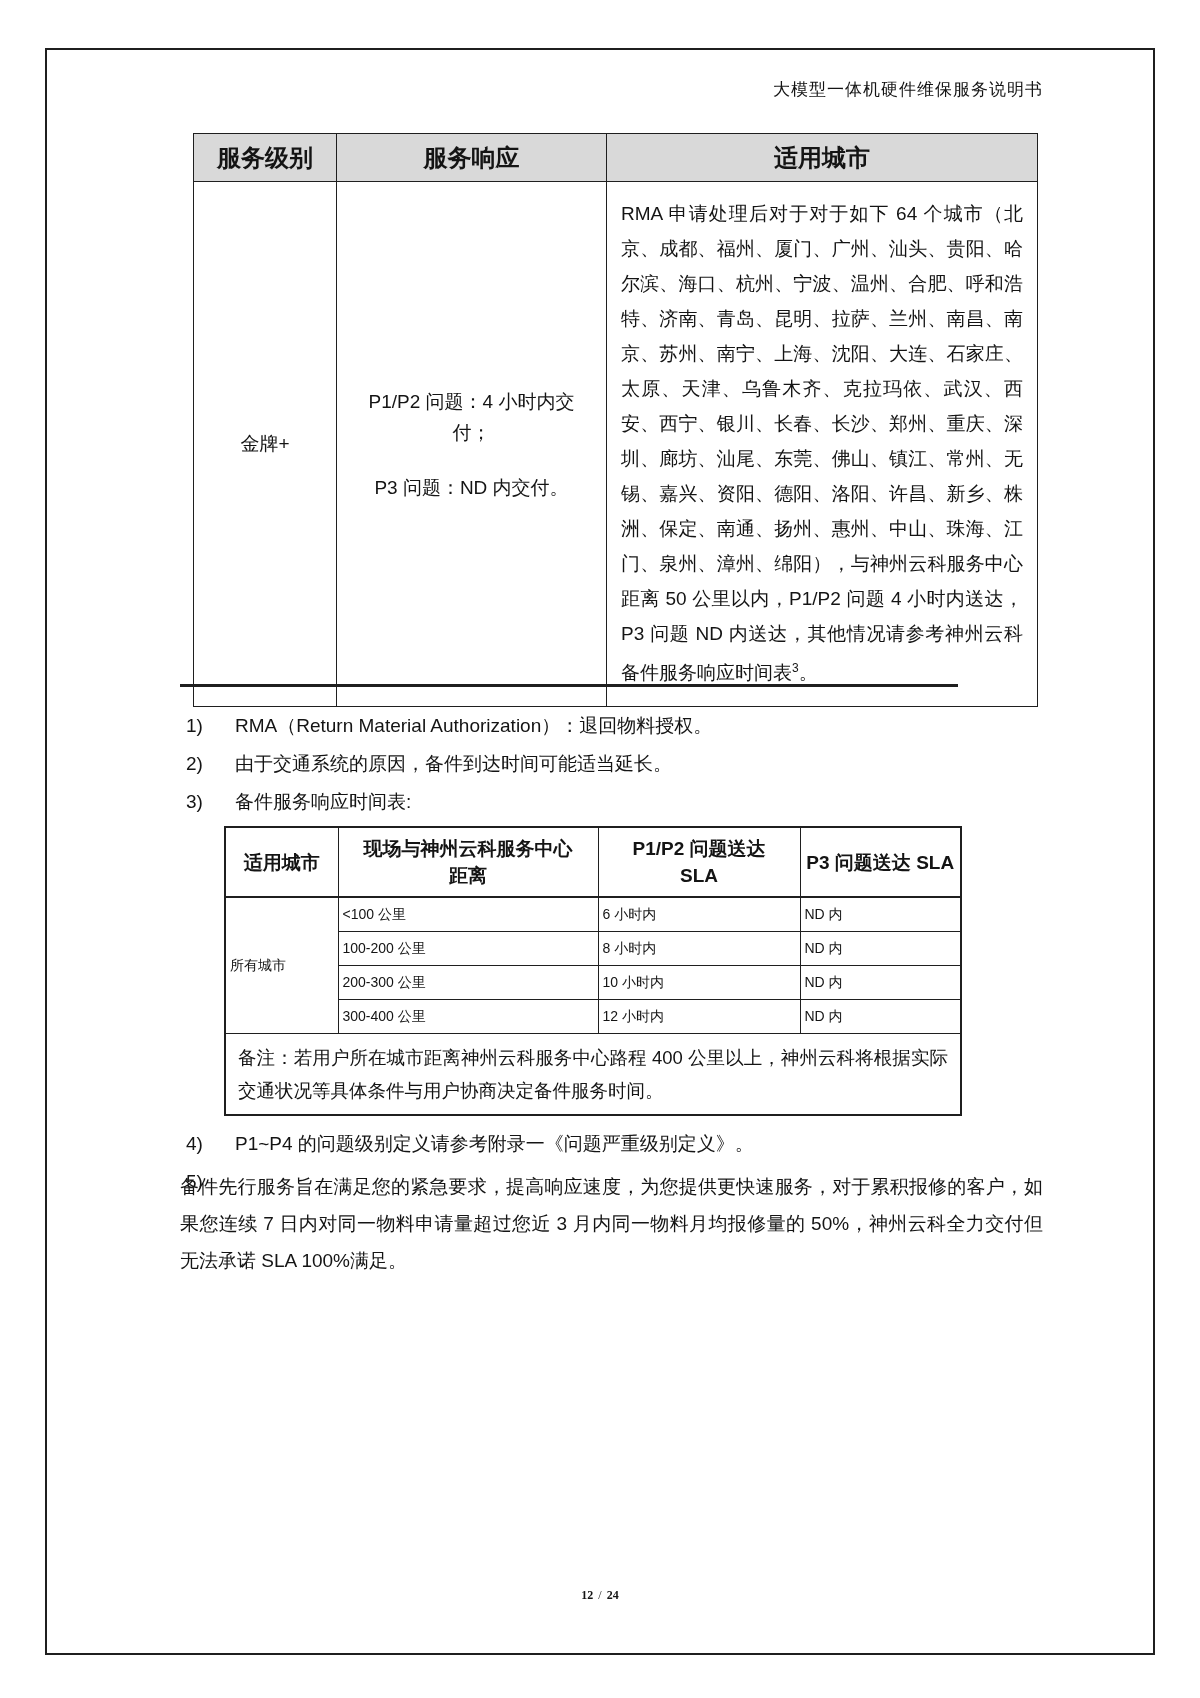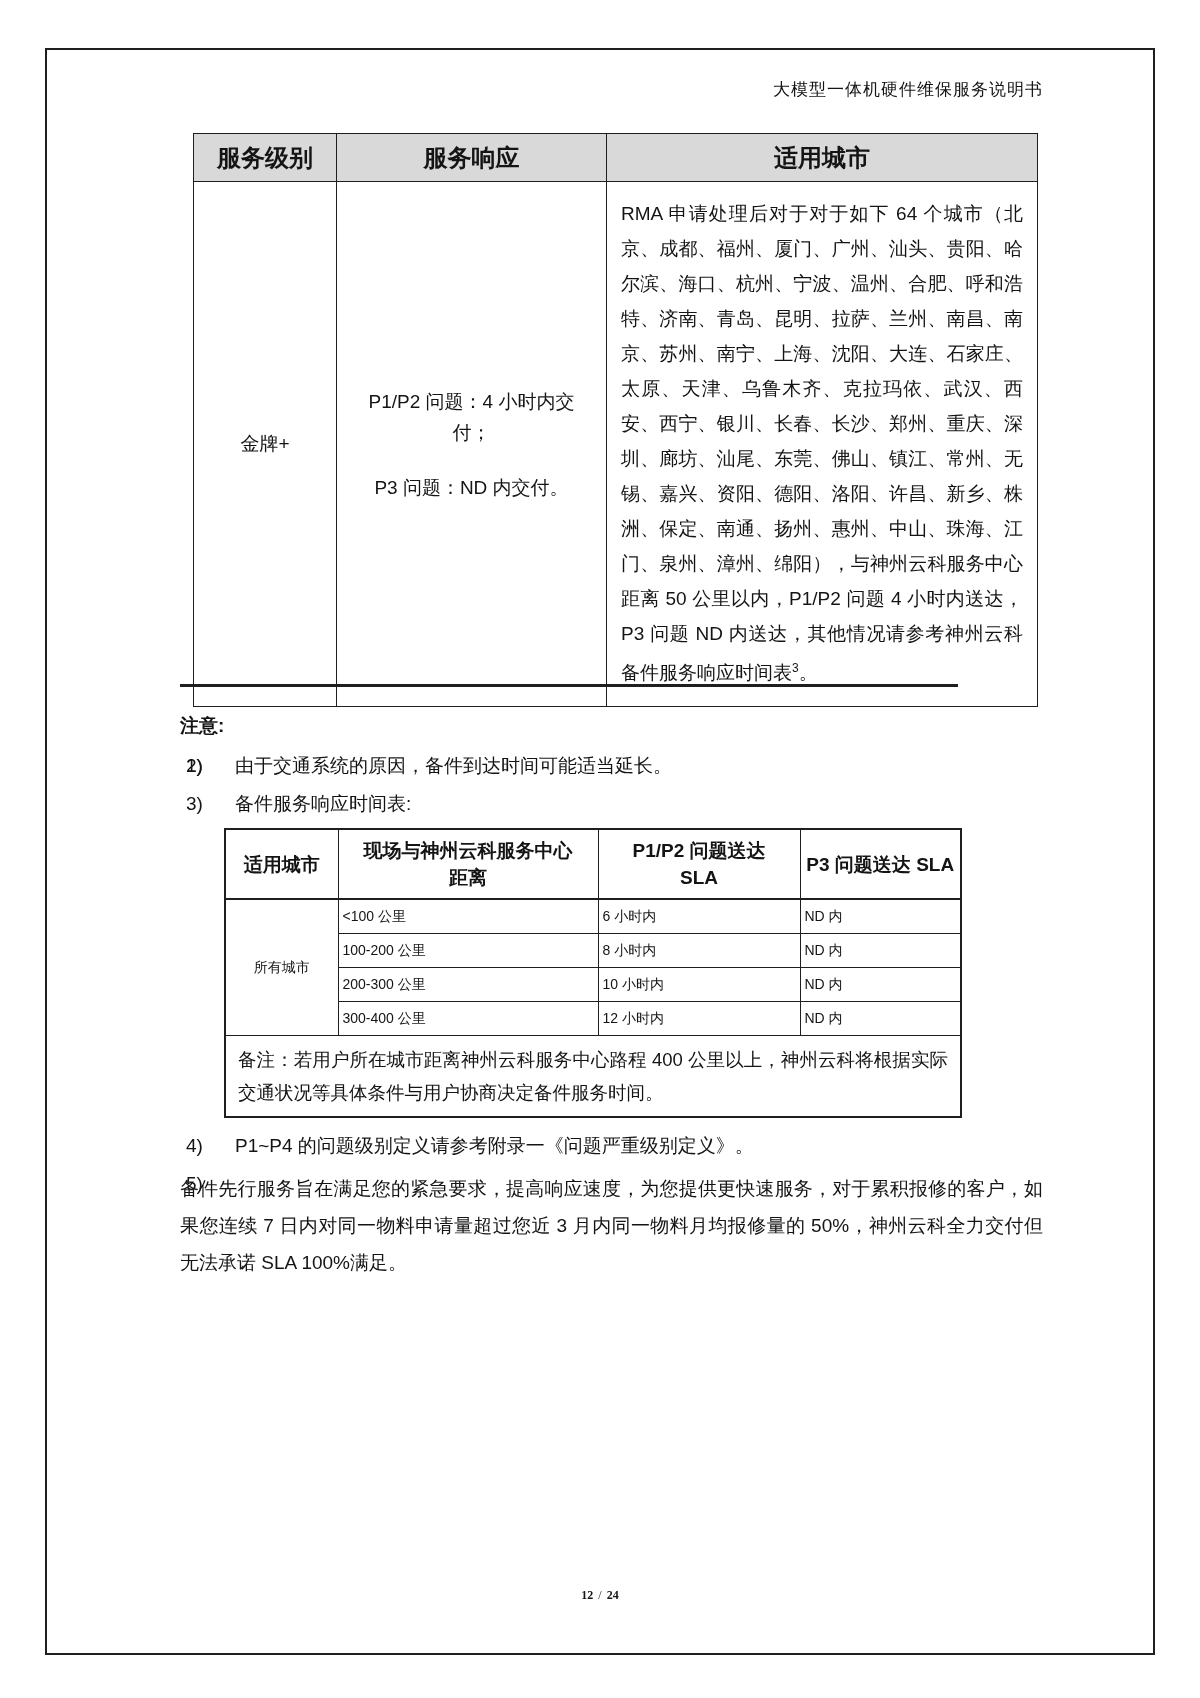--- a/index.html
+++ b/index.html
@@ -67,21 +67,21 @@
     border:1px solid #1f1f1f;border-bottom:2px solid #1f1f1f;
     font-size:19px;font-weight:bold;text-align:center;
     padding:7px 4px;line-height:27px;vertical-align:middle;
   }
   .t2 td{
     border:1px solid #1f1f1f;
     font-size:14px;padding:3px 4px;line-height:27px;vertical-align:middle;
   }
   .th-narrow{max-width:215px;margin:0 auto;}
   .th-mid{max-width:152px;margin:0 auto;}
-  .t2 .cell-scope{text-align:center;}
+  .t2 .cell-scope{}
   .t2 .cell-remark{padding:7px 12px;line-height:33px;font-size:18.5px;text-align:justify;}
   
   .closing{margin-top:2px;text-align:justify;line-height:37px;}
   
   .footer{
     position:absolute;left:0;right:0;top:1588px;
     text-align:center;
     font-family:"Liberation Serif",serif;
     font-size:12px;
   }
@@ -121,24 +121,24 @@
         <td class="cell-cities">
           <span>RMA 申请处理后对于对于如下 64 个城市（北京、成都、福州、厦门、广州、汕头、贵阳、哈尔滨、海口、杭州、宁波、温州、合肥、呼和浩特、济南、青岛、昆明、拉萨、兰州、南昌、南京、苏州、南宁、上海、沈阳、大连、石家庄、太原、天津、乌鲁木齐、克拉玛依、武汉、西安、西宁、银川、长春、长沙、郑州、重庆、深圳、廊坊、汕尾、东莞、佛山、镇江、常州、无锡、嘉兴、资阳、德阳、洛阳、许昌、新乡、株洲、保定、南通、扬州、惠州、中山、珠海、江门、泉州、漳州、绵阳），与神州云科服务中心距离 50 公里以内，P1/P2 问题 4 小时内送达，P3 问题 ND 内送达，其他情况请参考神州云科备件服务响应时间表</span><sup>3</sup><span>。</span>
         </td>
       </tr>
     </tbody>
   </table>
 
   <div class="rule"></div>
 
   <div class="notes">
-    <div class="notes-title">注意:</div>
 
     <div class="note-item">
       <span class="note-num">1)</span>
+      <span>RMA（Return Material Authorization）：退回物料授权。</span>
     </div>
     <div class="note-item">
       <span class="note-num">2)</span>
       <span>由于交通系统的原因，备件到达时间可能适当延长。</span>
     </div>
     <div class="note-item">
       <span class="note-num">3)</span>
       <span>备件服务响应时间表:</span>
     </div>
 

